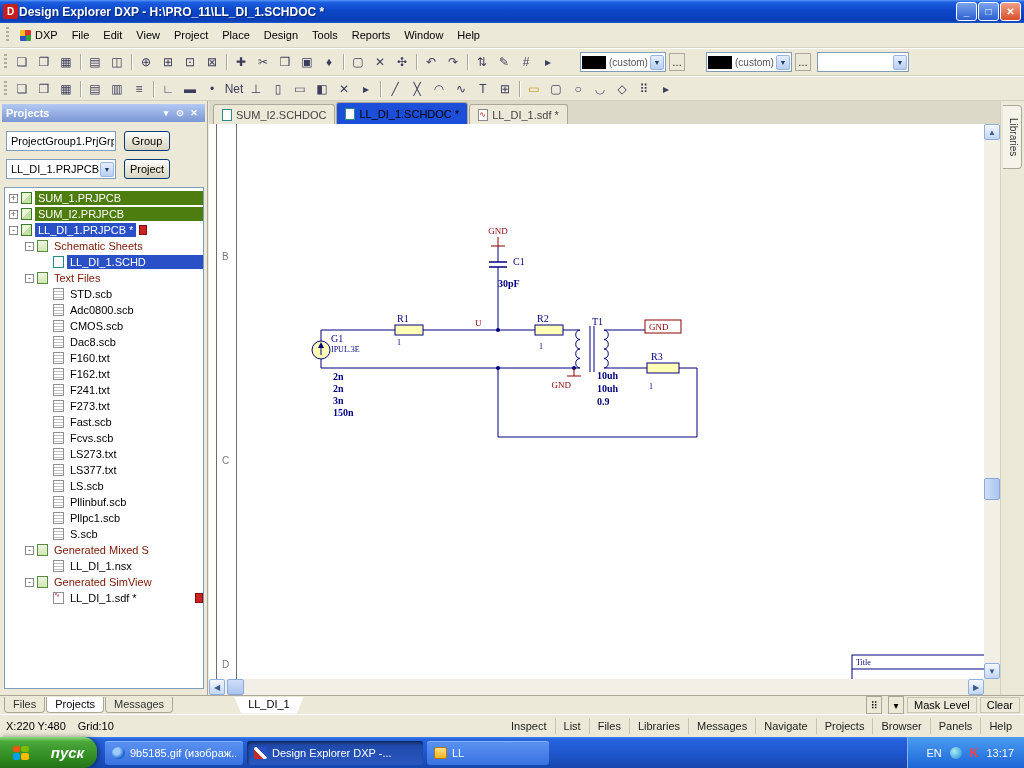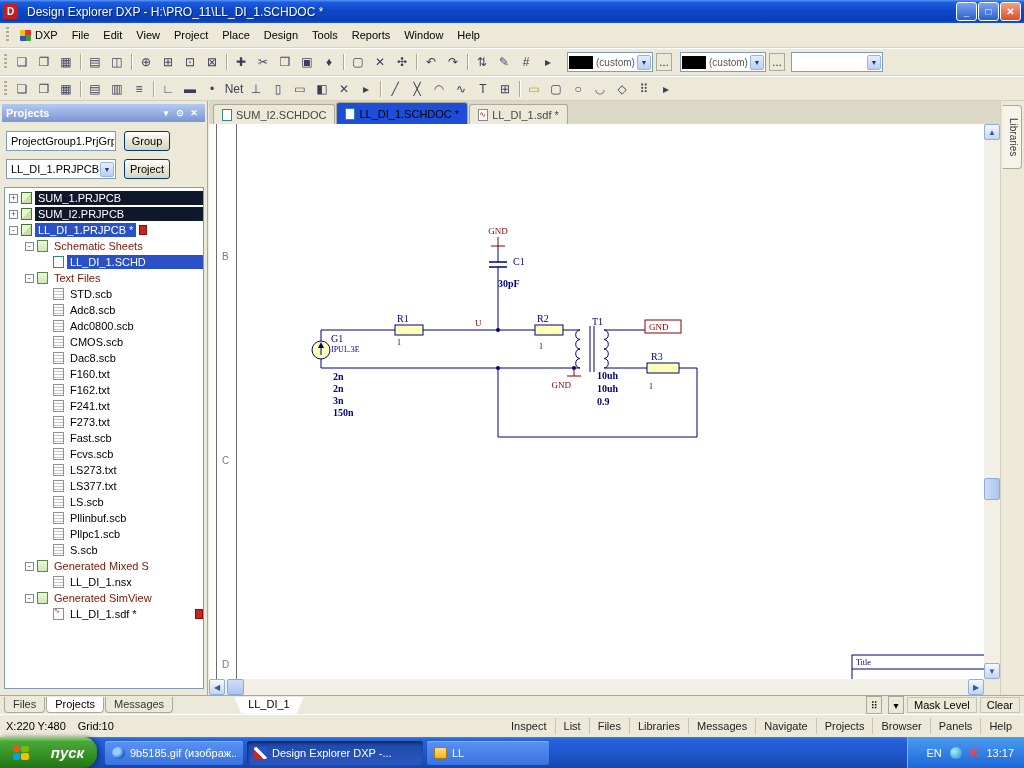--- a/index.html
+++ b/index.html
@@ -5,21 +5,21 @@
   *{margin:0;padding:0;box-sizing:border-box}
   html,body{width:1024px;height:768px;overflow:hidden}
   body{font-family:"Liberation Sans",sans-serif;font-size:11px;color:#000;background:#ece9d8}
   #root{position:relative;width:1024px;height:768px;background:#ece9d8;box-shadow:inset 2px 0 0 #1b54d0,inset -2px 0 0 #1b54d0}
 
   
   .titlebar{position:absolute;left:0;top:0;width:100%;height:23px;display:flex;align-items:center;padding:0 3px;
     background:linear-gradient(180deg,#5a96f5 0%,#1c5ee0 10%,#0d47c8 45%,#0a3eb8 90%,#1e57cc 100%);color:#fff}
   .appicon{width:15px;height:15px;background:#c41e1e;border-radius:2px;color:#fff;font-weight:bold;font-size:10px;
     display:flex;align-items:center;justify-content:center;flex:none}
-  .title{font-weight:normal;font-size:12px;margin-left:9px;flex:1;white-space:nowrap;overflow:hidden;text-shadow:1px 1px 1px #00236b}
+  .title{font-weight:bold;font-size:12px;margin-left:1px;flex:1;white-space:nowrap;overflow:hidden;text-shadow:1px 1px 1px #00236b}
   .winbtn{width:21px;height:19px;margin-left:1px;border-radius:3px;border:1px solid #fff;display:flex;align-items:center;
     justify-content:center;color:#fff;font-size:10px;font-weight:bold;background:linear-gradient(180deg,#7ba4ef,#2a5fd0)}
   .winbtn.close{background:linear-gradient(180deg,#f0a088,#d8502a)}
 
   
   .menubar{position:absolute;left:0;top:23px;width:100%;height:25px;background:#ece9d8;border-bottom:1px solid #d8d4c4;
     display:flex;align-items:center;padding-left:2px}
   .grip{width:3px;height:16px;margin:0 4px;background:repeating-linear-gradient(180deg,#b0ac9c 0 2px,#ece9d8 2px 4px);flex:none}
   .menu-item{padding:4px 7px;white-space:nowrap}
   .menu-item.dxp::before{content:"";display:inline-block;width:11px;height:11px;margin-right:4px;vertical-align:-2px;
@@ -28,21 +28,21 @@
     border-bottom:1px solid #d4d0c0}
   .tb1{top:48px;height:28px}
   .tb2{top:76px;height:25px}
   .tb-set{display:flex;align-items:center}
   .tbtn{width:22px;height:20px;display:inline-flex;align-items:center;justify-content:center;color:#3c3c5c;font-size:12px;
     border:1px solid transparent;border-radius:2px;flex:none;overflow:hidden;white-space:nowrap}
   .tbtn.yellow{color:#c09000}
   .tbtn.sep{width:7px;border:none;position:relative}
   .tbtn.sep::before{content:"";position:absolute;left:3px;top:2px;bottom:2px;border-left:1px solid #aca899;border-right:1px solid #fff}
   .pushright{margin-left:auto}
-  .swcombo{display:inline-flex;align-items:center;width:86px;height:20px;background:#fff;border:1px solid #7f9db9;margin-left:8px;padding:1px}
+  .swcombo{display:inline-flex;align-items:center;width:86px;height:20px;background:#fff;border:1px solid #7f9db9;margin-left:21px;padding:1px}
   .swatch{width:24px;height:13px;background:#000;margin-right:3px;flex:none}
   .combo-text{flex:1;color:#555;font-size:10px;white-space:nowrap;overflow:hidden}
   .drop{width:14px;height:15px;background:linear-gradient(#e6eefc,#b8cef0);border:1px solid #96b4e4;border-radius:2px;
     display:flex;align-items:center;justify-content:center;font-size:7px;color:#1c3c6c;flex:none}
   .mini-btn{min-width:16px;height:18px;border:1px solid #aca899;background:#ece9d8;display:inline-flex;align-items:center;
     justify-content:center;margin-left:3px;font-size:10px;padding:0 2px}
   .wide-combo{display:inline-flex;align-items:center;justify-content:flex-end;width:92px;height:20px;background:#fff;
     border:1px solid #7f9db9;margin:0 6px 0 6px;padding:1px}
 
   
@@ -76,21 +76,21 @@
   .ticn{width:11px;height:12px;flex:none;margin-right:3px;border:1px solid #909090;background:#fff}
   .ticn.i-prj{border-color:#3a7a2a;background:linear-gradient(135deg,#eaf6da 50%,#c4e0a4 50%)}
   .ticn.i-fold{border-color:#5a8a3a;background:linear-gradient(180deg,#eef6e0,#cfe6b2)}
   .ticn.i-sheet{border-color:#2a8a8a;background:#fff}
   .ticn.i-doc{background-color:#fff;background-image:repeating-linear-gradient(180deg,transparent 0 2px,#c4c4c4 2px 3px)}
   .ticn.i-sdf{position:relative}
   .ticn.i-sdf::after{content:"\223F";position:absolute;left:0;top:-2px;font-size:7px;color:#c00}
   .tlabel{padding:1px 3px;color:#000}
   .tlabel.maroon{color:#7b1500}
   .tlabel.sel-blue{background:#2a50c8;color:#fff}
-  .tlabel.sel-gray{background:#0f172a;color:#fff}
+  .tlabel.sel-gray{background:#4d7c0f;color:#fff}
   .tlabel.grow{flex:1}
   .tbadge{display:none;width:8px;height:10px;margin-left:3px;background:#cc2222;border:1px solid #801010;flex:none}
   .tbadge.red{display:inline-block}
 
   
   .canvas{position:absolute;left:209px;top:124px;width:775px;height:555px;background:#fff;overflow:hidden}
   .schsvg text{font-family:"Liberation Serif",serif}
   .schsvg .zone{font-family:"Liberation Sans",sans-serif;font-size:10px;fill:#787878}
   .schsvg .des{fill:#000080;font-size:10px}
   .schsvg .val{fill:#000080;font-size:10px;font-weight:bold}
@@ -423,26 +423,20 @@
 
         </div>
 
         <div class="trow d2">
           <span class="texp"></span>
           <span class="ticn i-doc"></span>
           <span class="tlabel">STD.scb</span>
 
         </div>
 
-        <div class="trow d2">
-          <span class="texp"></span>
-          <span class="ticn i-doc"></span>
-          <span class="tlabel">Adc8.scb</span>
-
-        </div>
 
         <div class="trow d2">
           <span class="texp"></span>
           <span class="ticn i-doc"></span>
           <span class="tlabel">Adc0800.scb</span>
 
         </div>
 
         <div class="trow d2">
           <span class="texp"></span>

